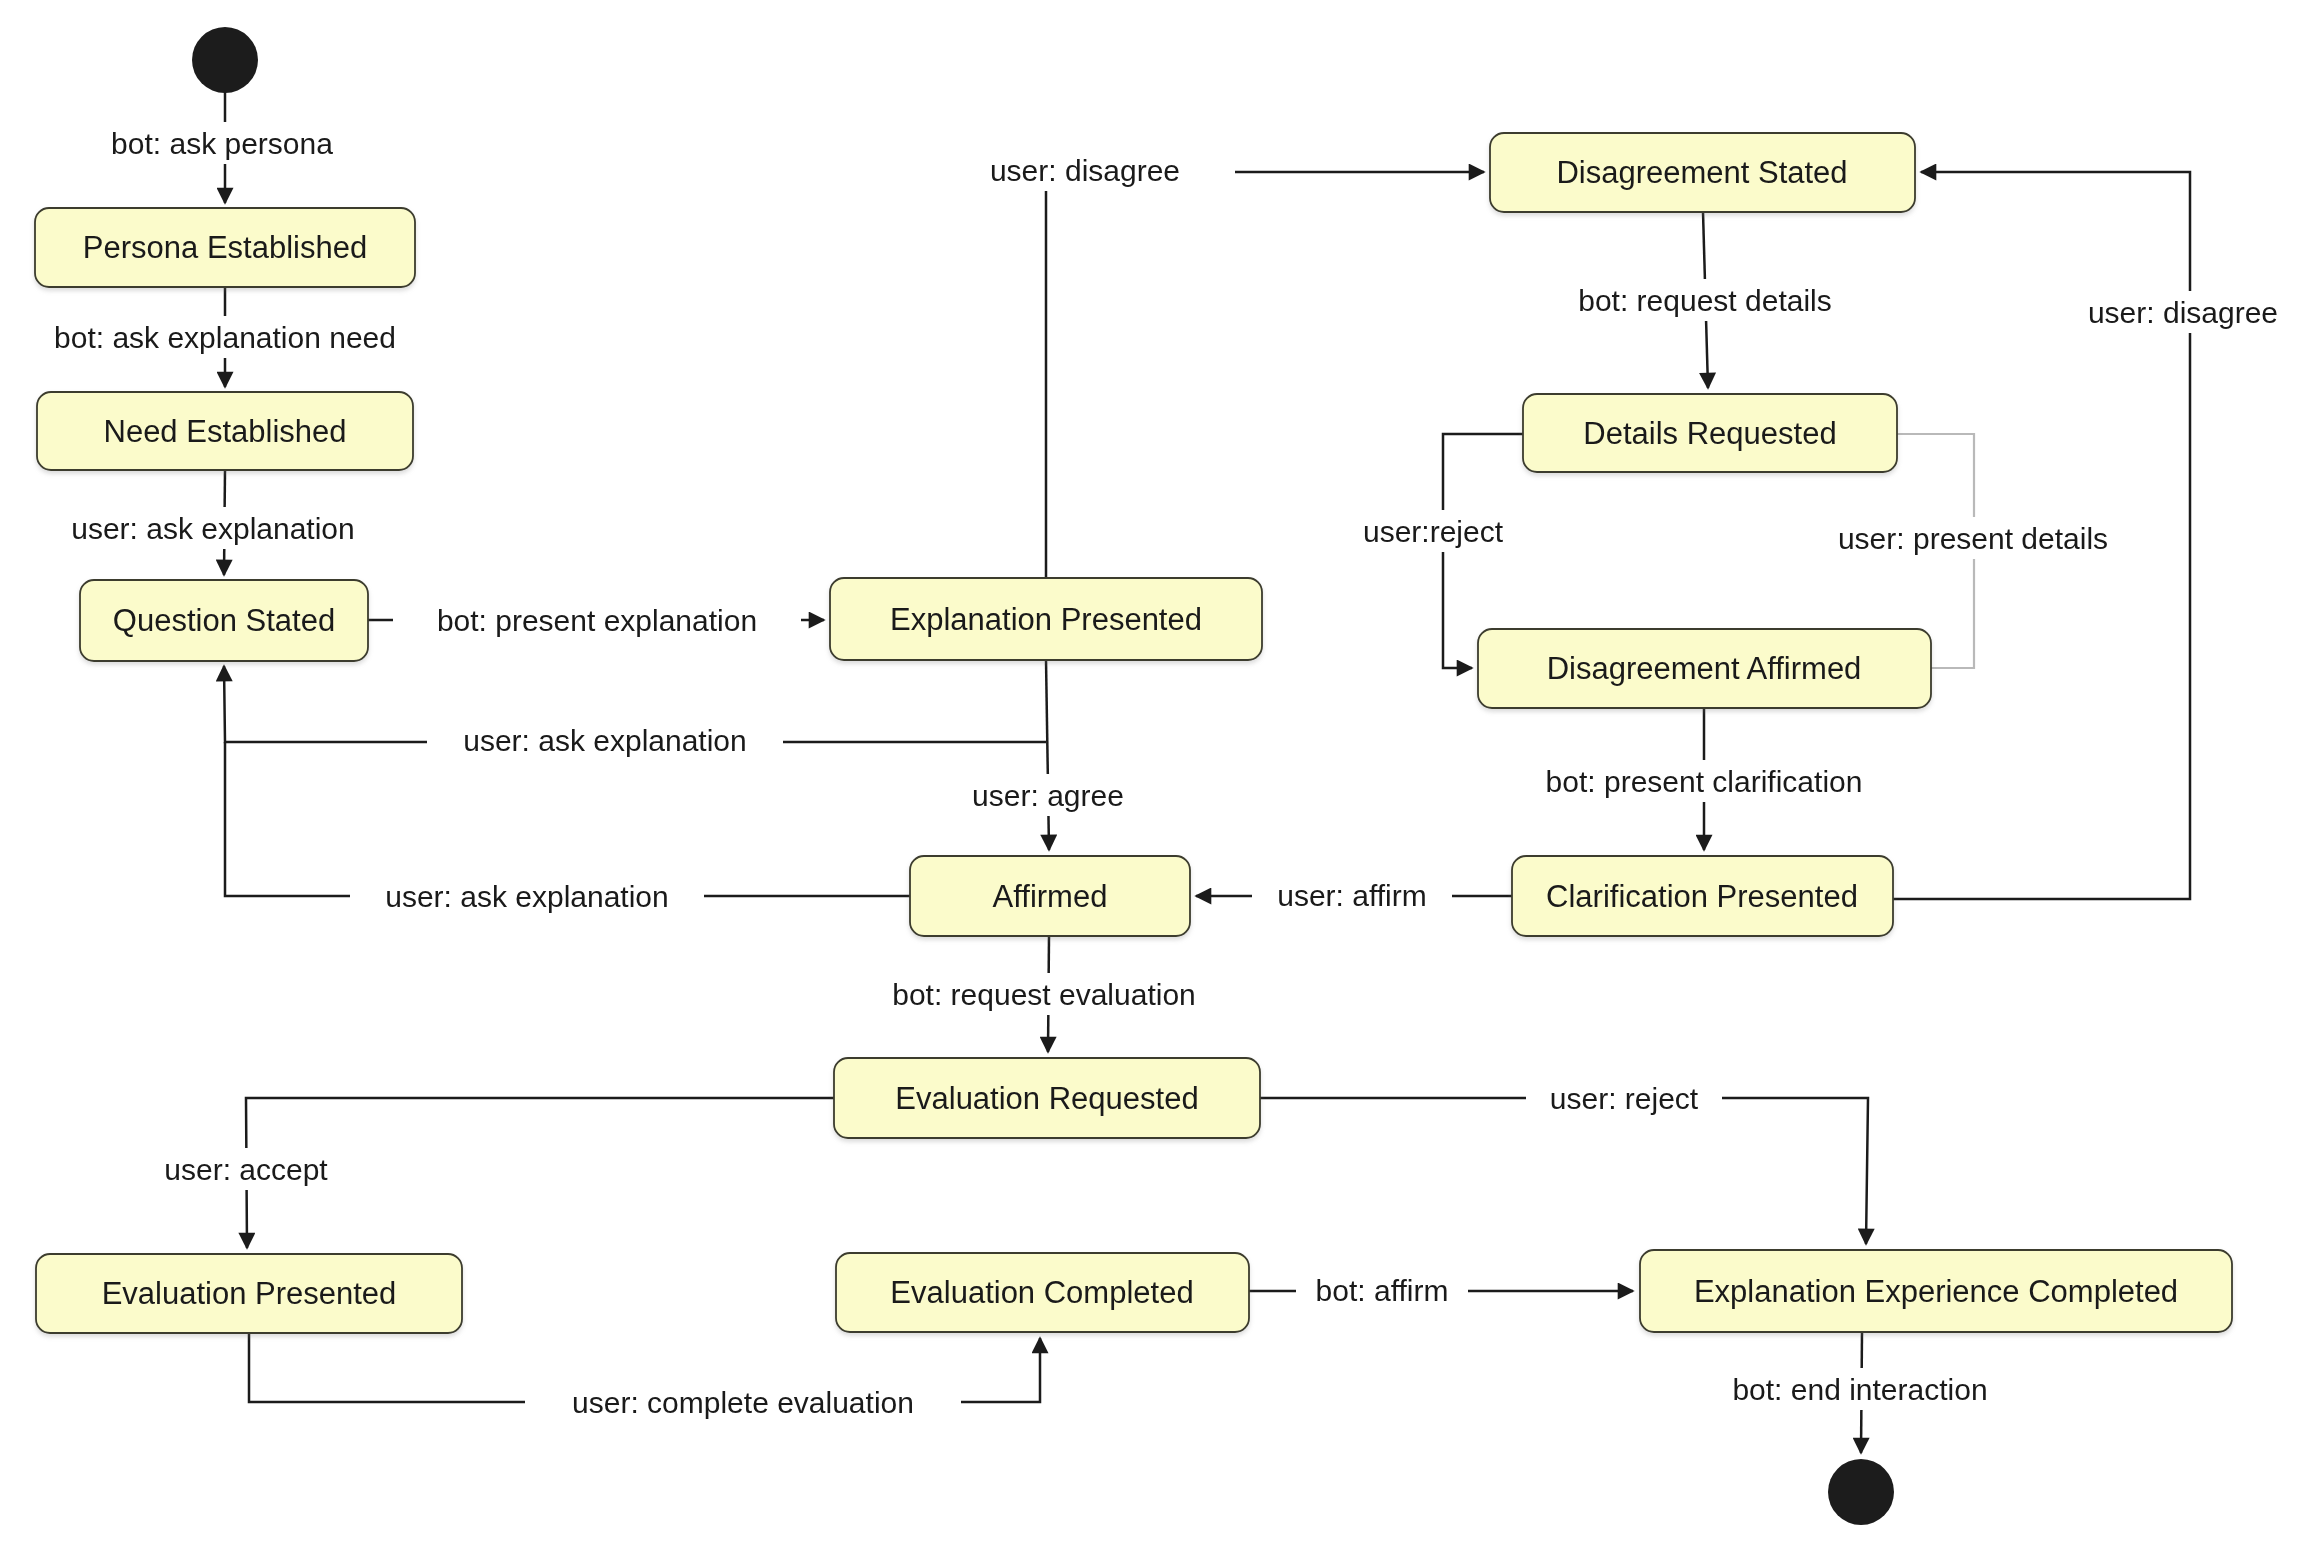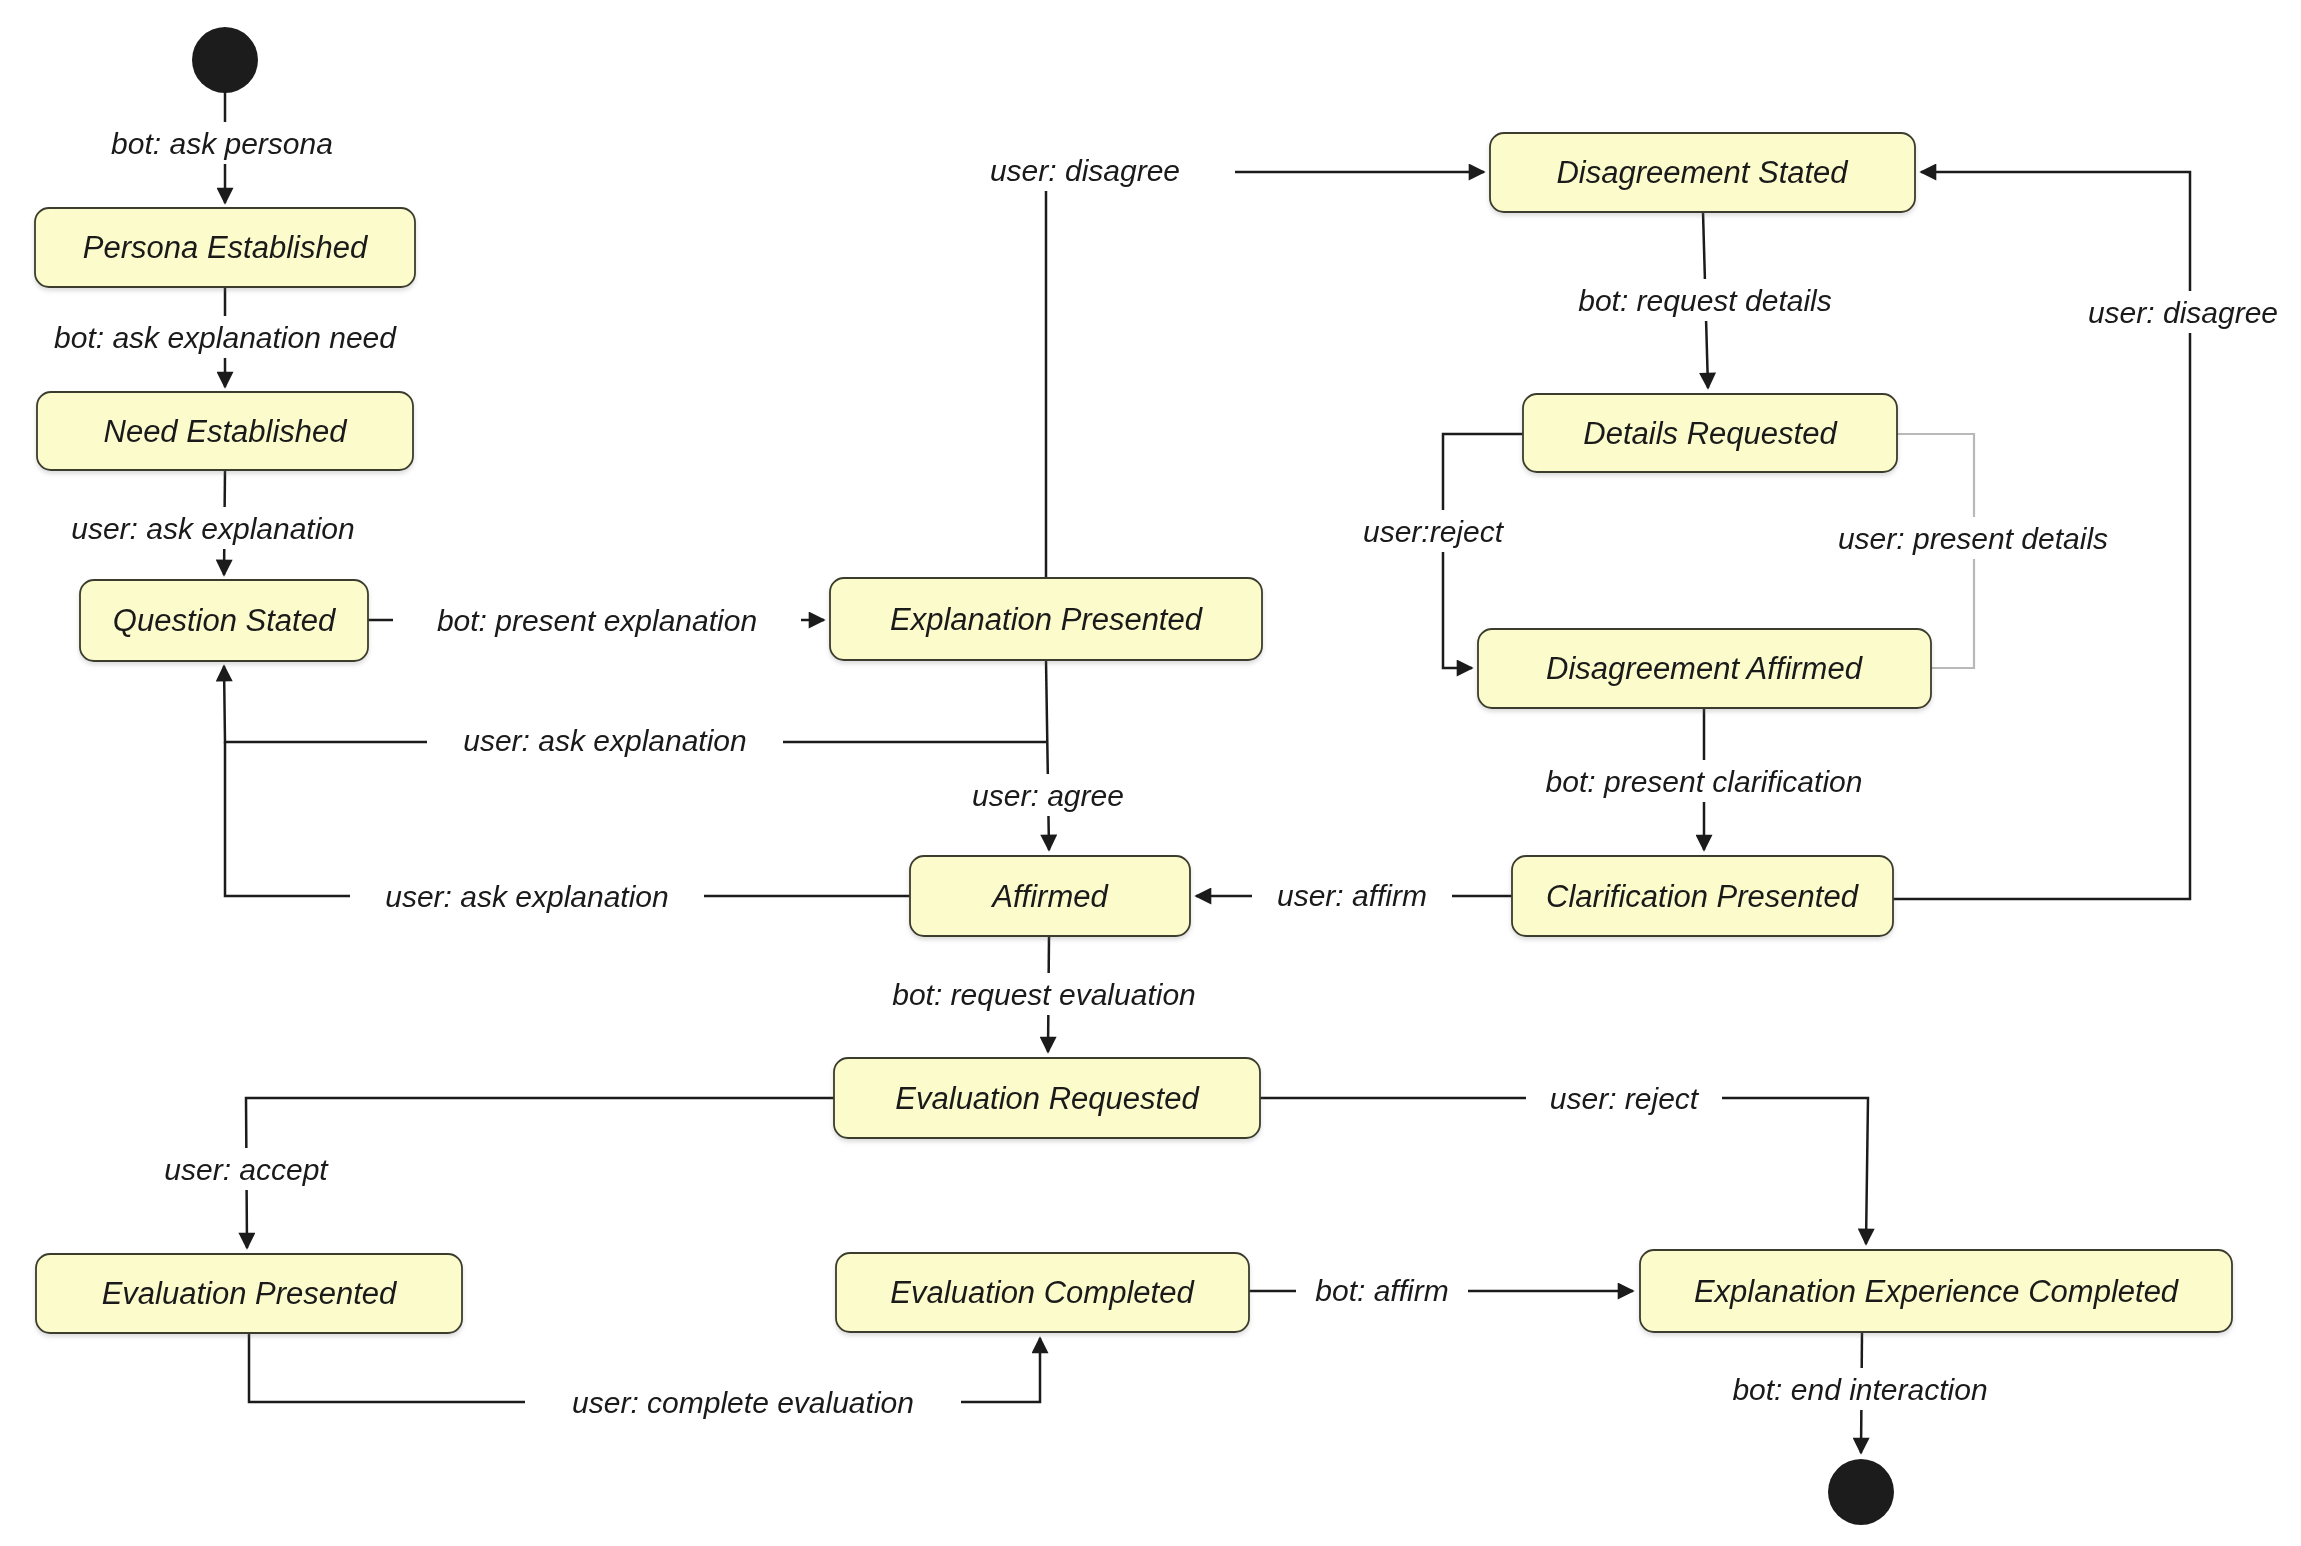--- a/index.html
+++ b/index.html
@@ -1,21 +1,20 @@
 <!DOCTYPE html>
 <html><head>
 <meta charset="utf-8">
 <style>
   html,body{margin:0;padding:0;background:#ffffff;}
   #canvas{
     position:relative;
     width:2301px;height:1546px;
     background:var(--bg,#ffffff);
     font-family:"Liberation Sans","DejaVu Sans",sans-serif;
-    font-style:italic;
   }
   svg{display:block;width:2301px;height:1546px;}
   .edge{
     fill:none;
     stroke:var(--edge,#1b1b1b);
     stroke-width:2.5;
   }
   .edge-muted{
     fill:none;
     stroke:var(--edge-muted,#b9b9b9);

